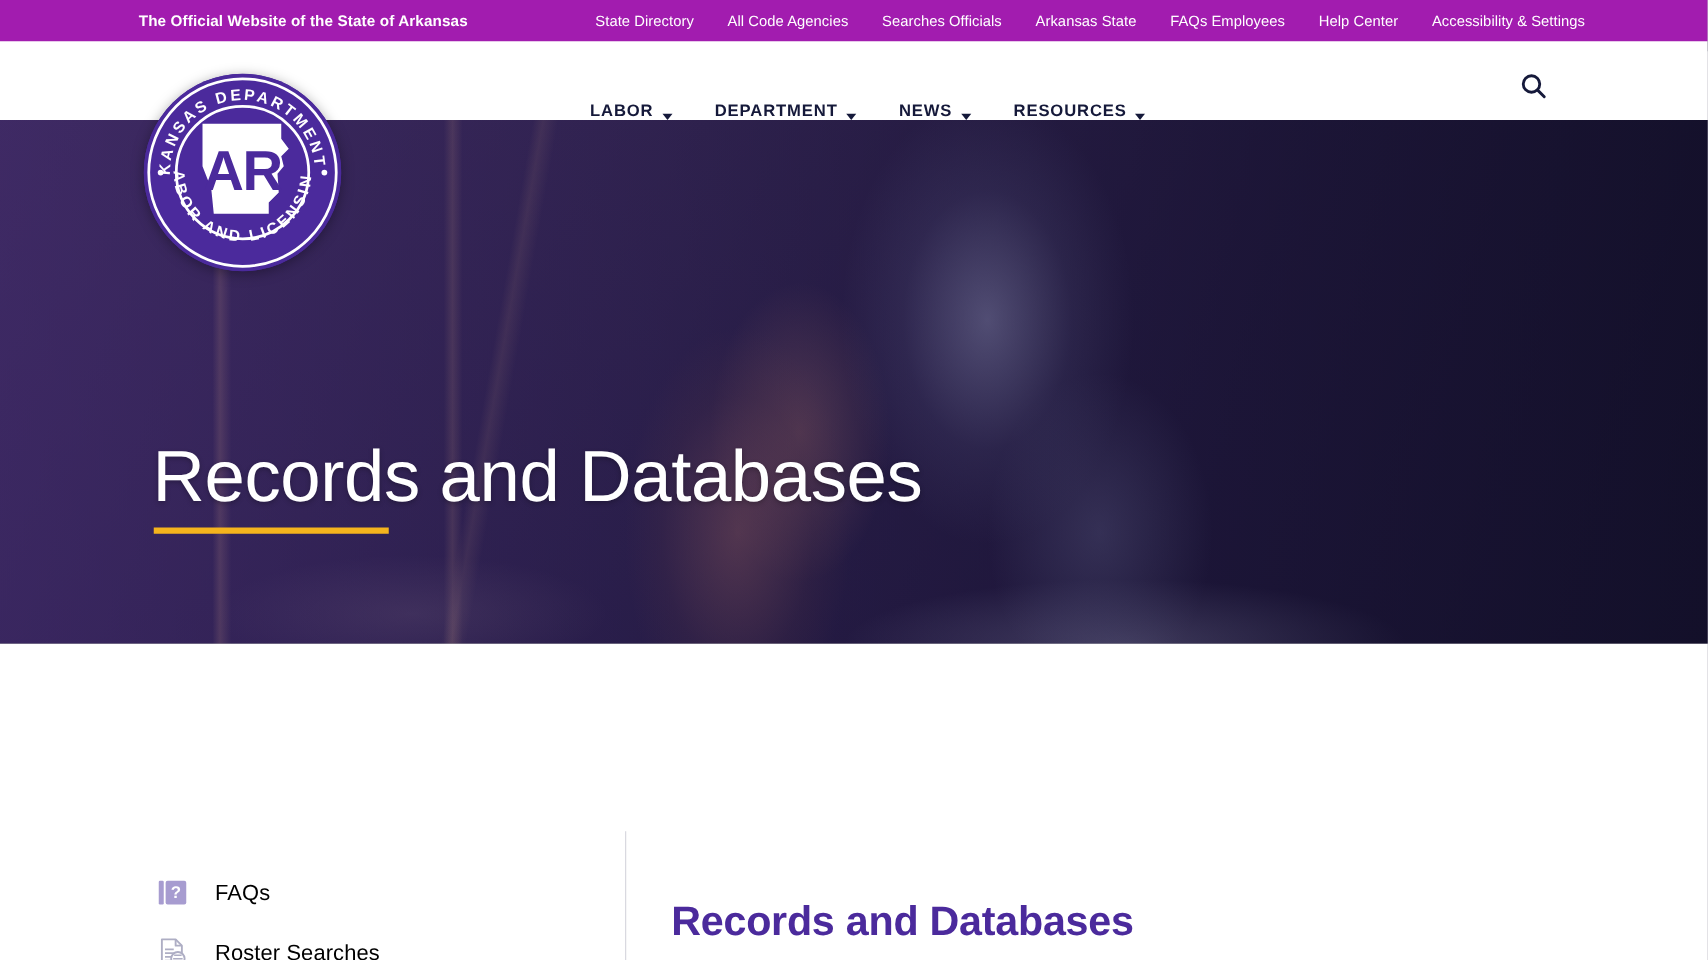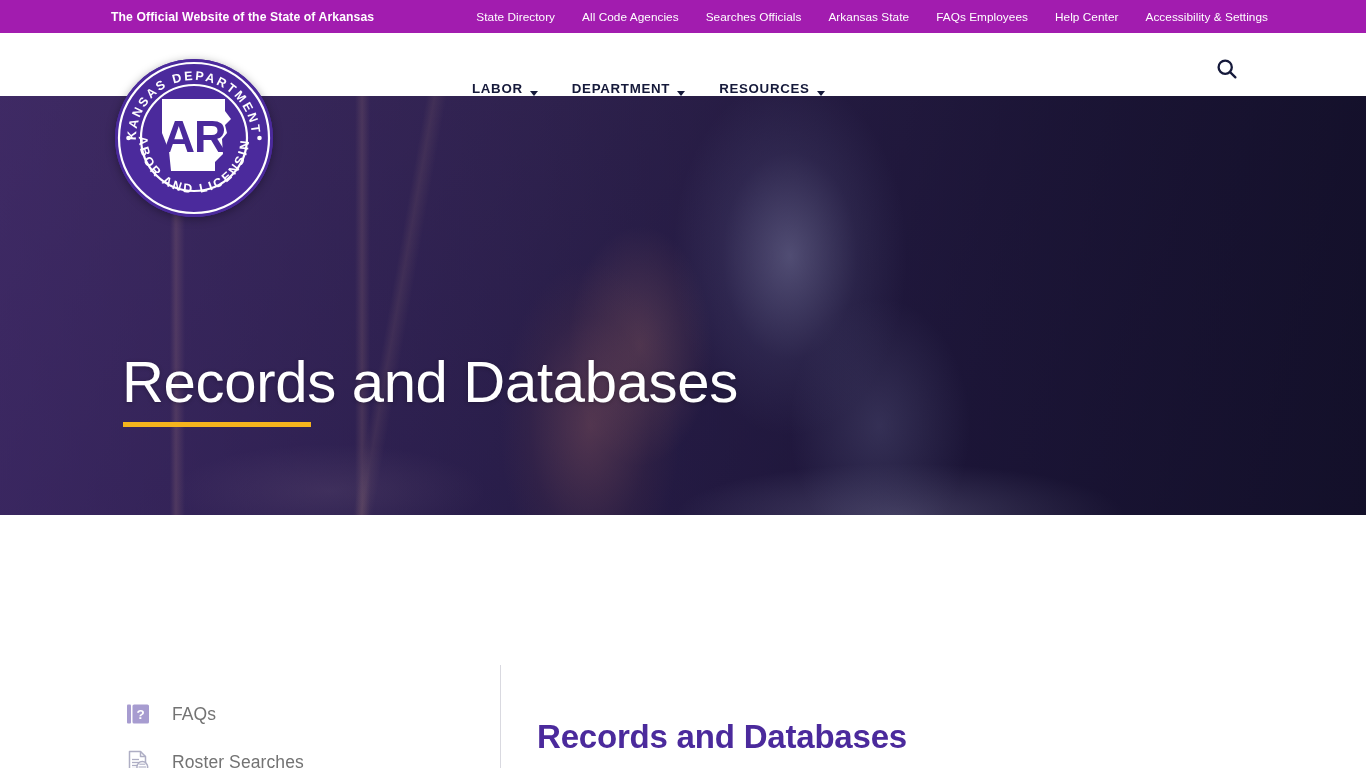--- a/index.html
+++ b/index.html
@@ -158,21 +158,21 @@
   }
   .side-item {
     display: flex; align-items: center; gap: 21px;
     height: 48px; text-decoration: none; cursor: pointer;
   }
   .side-icon {
     width: 26px; height: 26px; flex: 0 0 26px;
     display: flex; align-items: center; justify-content: center;
   }
   .side-label {
-    color: #737373; font-size: 17.5px; white-space: nowrap;
+    color: #000000; font-size: 17.5px; white-space: nowrap;
     letter-spacing: .1px;
   }
 
   .main-col {
     position: absolute; left: 537px; top: 718px;
     width: 700px;
   }
   .main-heading {
     color: #4b2a9c;
     font-size: 33px; font-weight: bold;
@@ -196,20 +196,24 @@
 </div>
 
 <nav class="main-nav">
   <div class="nav-items">
     <a class="nav-item" href="#">
       <span>LABOR</span>
       <span class="caret"></span>
     </a>
     <a class="nav-item" href="#">
       <span>DEPARTMENT</span>
+      <span class="caret"></span>
+    </a>
+    <a class="nav-item" href="#">
+      <span>NEWS</span>
       <span class="caret"></span>
     </a>
     <a class="nav-item" href="#">
       <span>RESOURCES</span>
       <span class="caret"></span>
     </a>
   </div>
   <div class="nav-search">
     <svg width="24" height="24" viewBox="0 0 24 24" fill="none">
       <circle cx="10.2" cy="10.2" r="6.6" stroke="#15193a" stroke-width="2.3"></circle>

